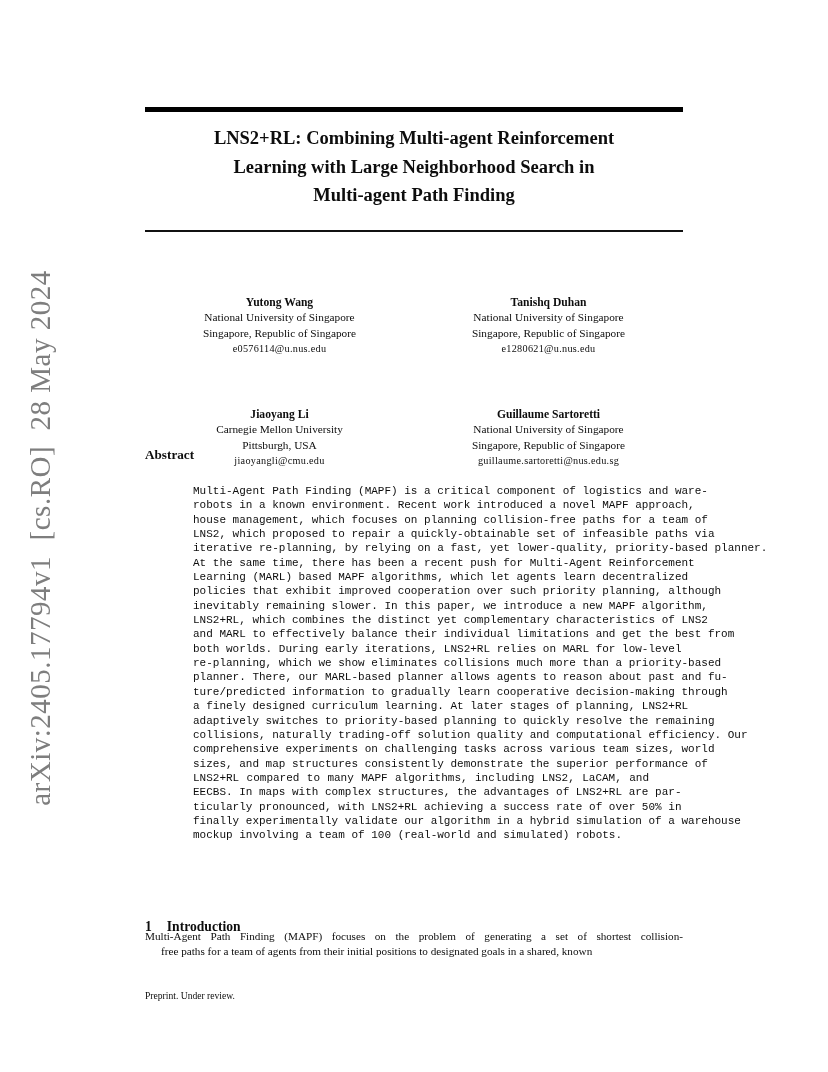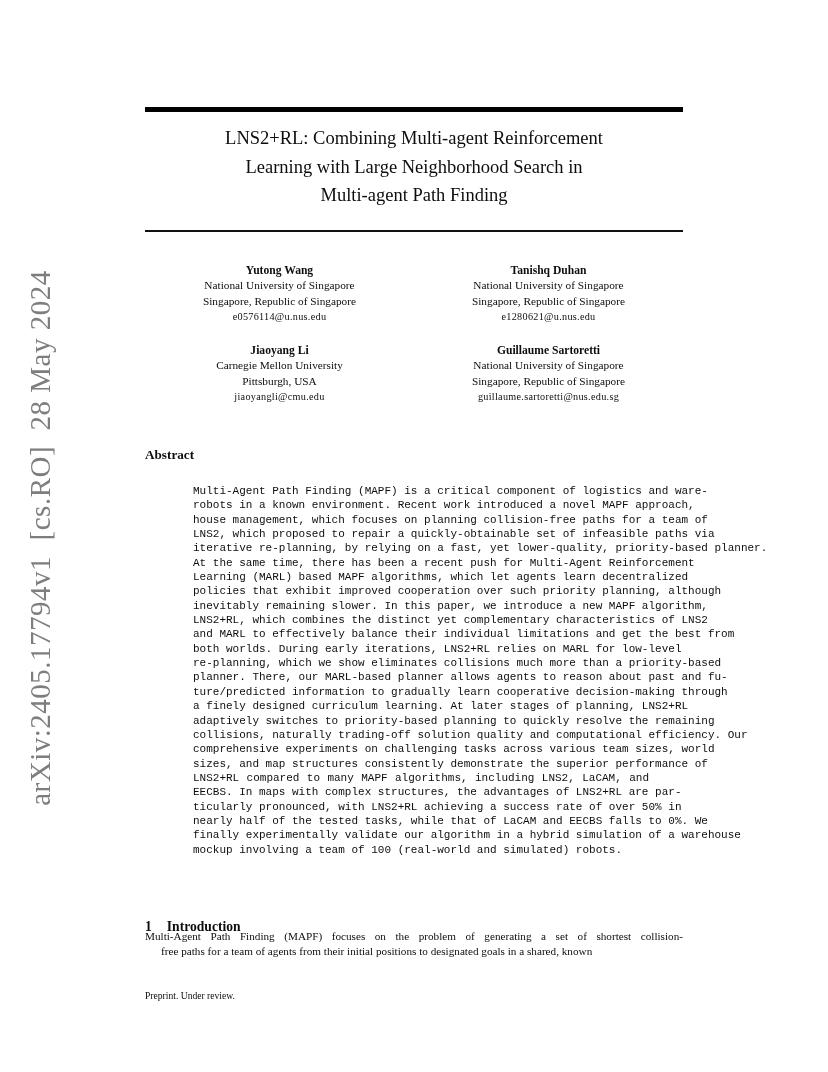--- a/index.html
+++ b/index.html
@@ -41,41 +41,42 @@
     width: 538px;
     height: 2px;
     background: #111111;
   }
   .paper-title {
     position: absolute;
     left: 145px;
     top: 124px;
     width: 538px;
     text-align: center;
-    font-weight: normal;
+    font-weight: bold;
     font-size: 18.5px;
     line-height: 28.5px;
   }
   .author-block {
     position: absolute;
     left: 145px;
     top: 263px;
     width: 538px;
     display: grid;
     grid-template-columns: 1fr 1fr;
     row-gap: 19px;
   }
   .author-card {
     text-align: center;
     font-size: 11.3px;
     line-height: 15.3px;
   }
   .author-name {
     font-weight: bold;
     font-size: 11.6px;
+    margin-top: 32px;
   }
   .author-email {
     font-family: Liberation Serif, serif;
     font-size: 10.2px;
     letter-spacing: 0.3px;
   }
   .abstract-heading {
     position: absolute;
     left: 145px;
     top: 447px;
@@ -202,21 +203,20 @@
       <div class="line">planner. There, our MARL-based planner allows agents to reason about past and fu-</div>
       <div class="line">ture/predicted information to gradually learn cooperative decision-making through</div>
       <div class="line">a finely designed curriculum learning.  At later stages of planning, LNS2+RL</div>
       <div class="line">adaptively switches to priority-based planning to quickly resolve the remaining</div>
       <div class="line">collisions, naturally trading-off solution quality and computational efficiency. Our</div>
       <div class="line">comprehensive experiments on challenging tasks across various team sizes, world</div>
       <div class="line">sizes, and map structures consistently demonstrate the superior performance of</div>
       <div class="line">LNS2+RL compared to many MAPF algorithms, including LNS2, LaCAM, and</div>
       <div class="line">EECBS. In maps with complex structures, the advantages of LNS2+RL are par-</div>
       <div class="line">ticularly pronounced, with LNS2+RL achieving a success rate of over 50% in</div>
-      <div class="line">nearly half of the tested tasks, while that of LaCAM and EECBS falls to 0%. We</div>
       <div class="line">finally experimentally validate our algorithm in a hybrid simulation of a warehouse</div>
       <div class="line">mockup involving a team of 100 (real-world and simulated) robots.</div>
     </div>
 
   <div class="section-heading">
     <span class="section-number">1</span><span>Introduction</span>
   </div>
 
   <div class="intro-body">
       <div class="line">Multi-Agent Path Finding (MAPF) focuses on the problem of generating a set of shortest collision-</div>

